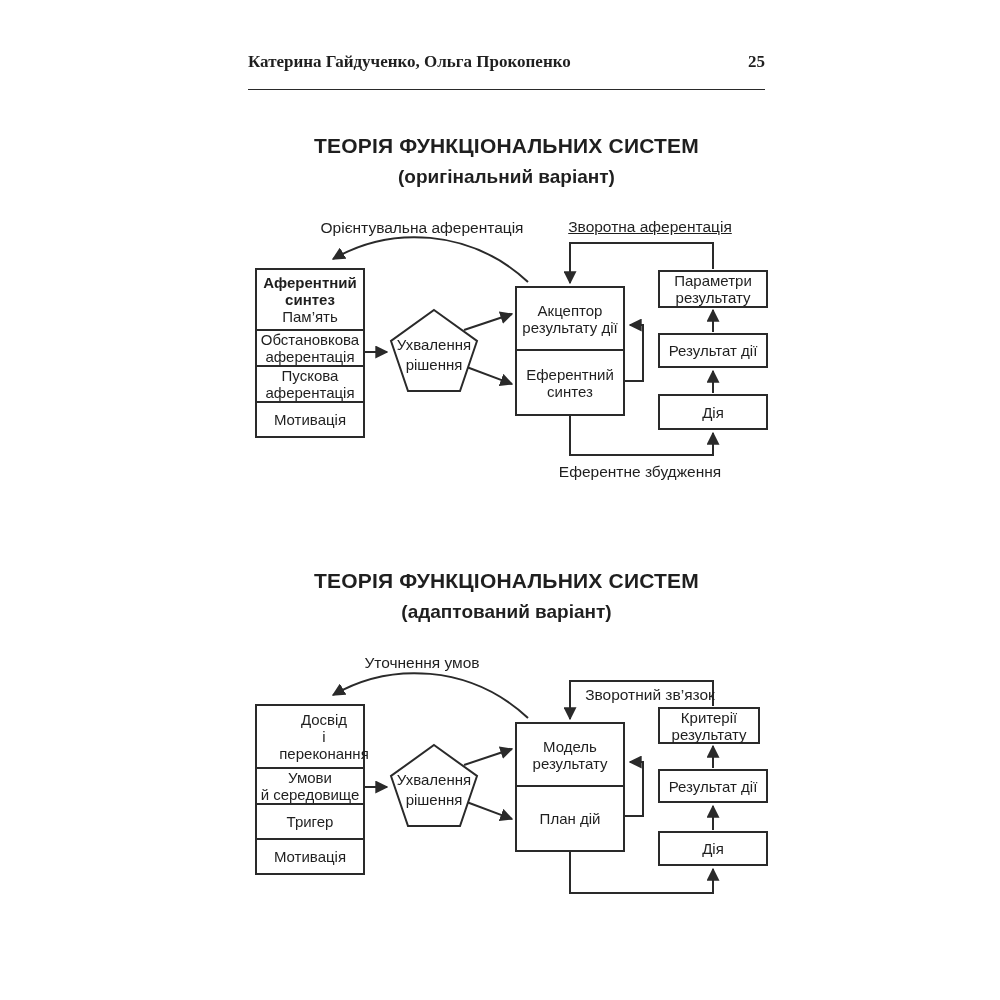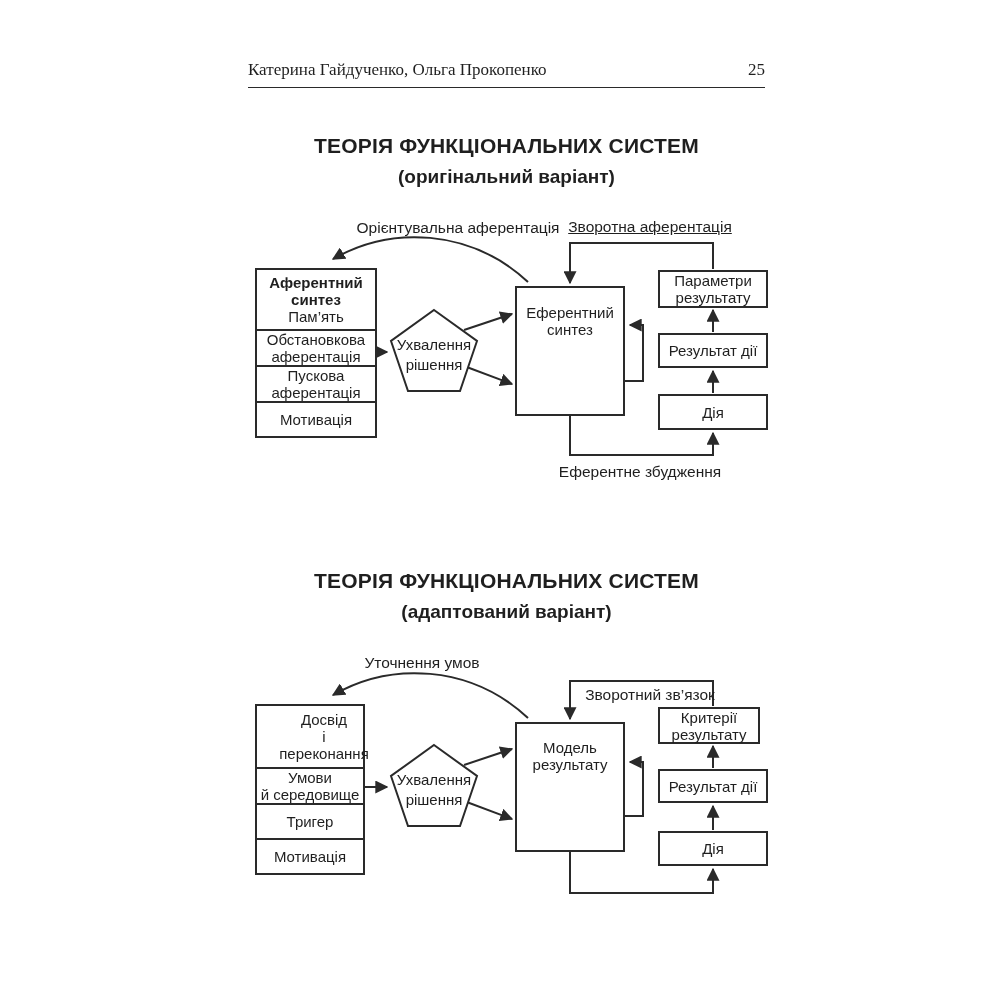--- a/index.html
+++ b/index.html
@@ -1,20 +1,20 @@
 <!DOCTYPE html>
 <html><head>
 <meta charset="utf-8">
 <style>
   html,body{margin:0;padding:0;background:#ffffff;}
   .page{position:relative;width:1000px;height:1000px;background:#ffffff;overflow:hidden;
         font-family:"Liberation Sans","DejaVu Sans",sans-serif;color:#1f1f1f;}
-  .hdr{position:absolute;left:248px;top:60px;width:517px;display:flex;justify-content:space-between;
+  .hdr{position:absolute;left:248px;top:52px;width:517px;display:flex;justify-content:space-between;
        font-family:"Liberation Serif","DejaVu Serif",serif;font-size:17px;
-       border-bottom:1.5px solid #2a2a2a;padding-bottom:7px;}
+       border-bottom:1.5px solid #2a2a2a;padding-bottom:17px;font-weight:bold;}
   .ttl{position:absolute;left:218px;width:577px;text-align:center;font-weight:bold;}
   .ttl .l1{font-size:21px;letter-spacing:.2px;}
   .ttl .l2{font-size:19px;margin-top:8px;}
   svg.wires{position:absolute;left:0;top:0;width:1000px;height:1000px;}
   .box{position:absolute;background:#ffffff;border:2px solid #2a2a2a;box-sizing:border-box;
        display:flex;flex-direction:column;align-items:stretch;font-size:15px;line-height:17px;text-align:center;}
   .cell{display:flex;flex-direction:column;align-items:center;justify-content:center;box-sizing:border-box;}
   .cell + .cell{border-top:2px solid #2a2a2a;}
   .ml{white-space:pre-line;}
   .b{font-weight:bold;}
@@ -65,40 +65,44 @@
       <path d="M625,816 H643 V762 H630" marker-end="url(#ah)"></path>
       <path d="M713,706 V681 H570 V719" marker-end="url(#ah)"></path>
       <path d="M713,830 V806" marker-end="url(#ah)"></path>
       <path d="M713,768 V746" marker-end="url(#ah)"></path>
       <path d="M570,852 V893 H713 V869" marker-end="url(#ah)"></path>
       <path d="M528,718 C470,664 390,662 333,695" marker-end="url(#ah)"></path>
       <polygon points="434,745 477,776 460,826 408,826 391,776" fill="#ffffff"></polygon>
     </g>
   </svg>
 
-  <div class="box" style="left:255px;top:268px;width:122px;height:170px;">
+  <div class="box" style="left:255px;top:268px;width:110px;height:170px;">
     <div class="cell" style="height:62px;">
       <span class="ml b">Аферентний
 синтез</span>
       <span>Пам’ять</span>
     </div>
     <div class="cell" style="height:36px;">
       <span class="ml">Обстановкова
 аферентація</span>
     </div>
     <div class="cell" style="height:36px;">
       <span class="ml">Пускова
 аферентація</span>
     </div>
     <div class="cell" style="height:36px;">
       <span class="ml">Мотивація</span>
     </div>
   </div>
 
   <div class="box" style="left:515px;top:286px;width:110px;height:130px;">
+    <div class="cell" style="height:62px;">
+      <span class="ml">Акцептор
+результату дії</span>
+    </div>
     <div class="cell" style="height:66px;">
       <span class="ml">Еферентний
 синтез</span>
     </div>
   </div>
 
   <div class="box" style="left:658px;top:270px;width:110px;height:38px;">
     <div class="cell" style="flex:1;">
       <span class="ml">Параметри
 результату</span>
@@ -111,21 +115,21 @@
   </div>
   <div class="box" style="left:658px;top:394px;width:110px;height:36px;">
     <div class="cell" style="flex:1;">
       <span>Дія</span>
     </div>
   </div>
 
   <div class="pentxt" style="left:380px;top:335px;">Ухвалення
 рішення</div>
 
-  <div class="elabel" style="left:422px;top:219px;margin-left:36px;">Орієнтувальна аферентація</div>
+  <div class="elabel" style="left:422px;top:219px;">Орієнтувальна аферентація</div>
   <div class="elabel" style="left:650px;top:218px;text-decoration:underline;">Зворотна аферентація</div>
   <div class="elabel" style="left:640px;top:463px;">Еферентне збудження</div>
 
   <div class="box" style="left:255px;top:704px;width:110px;height:171px;">
     <div class="cell" style="height:63px;padding-left:28px;">
       <span class="ml">Досвід
 і переконання</span>
     </div>
     <div class="cell" style="height:36px;">
       <span class="ml">Умови
@@ -136,20 +140,23 @@
     </div>
     <div class="cell" style="height:36px;">
       <span>Мотивація</span>
     </div>
   </div>
 
   <div class="box" style="left:515px;top:722px;width:110px;height:130px;">
     <div class="cell" style="height:63px;">
       <span class="ml">Модель
 результату</span>
+    </div>
+    <div class="cell" style="height:67px;">
+      <span>План дій</span>
     </div>
   </div>
 
   <div class="box" style="left:658px;top:707px;width:102px;height:37px;">
     <div class="cell" style="flex:1;">
       <span class="ml">Критерії
 результату</span>
     </div>
   </div>
   <div class="box" style="left:658px;top:769px;width:110px;height:34px;">

